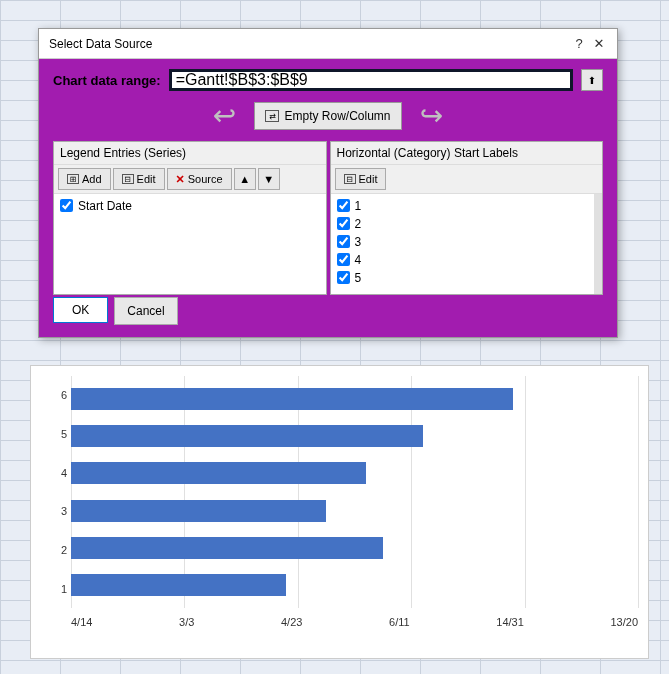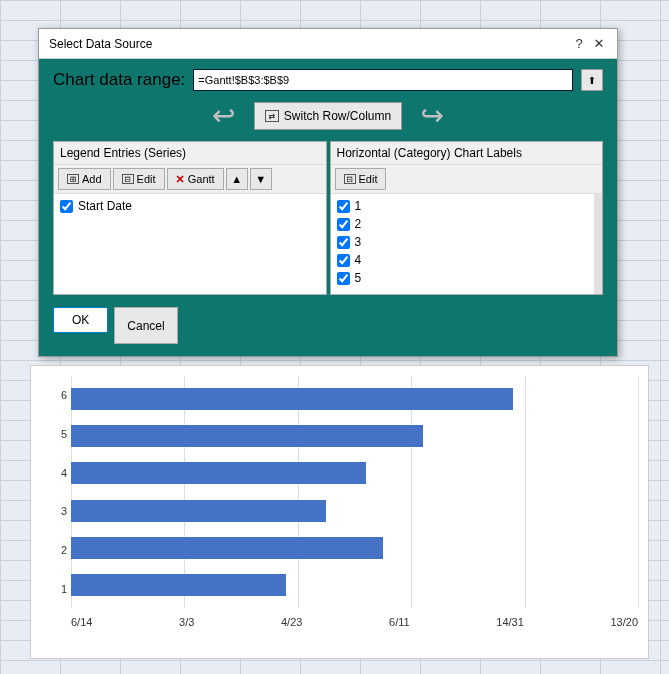--- a/index.html
+++ b/index.html
@@ -23,21 +23,21 @@
         linear-gradient(to bottom, #c8d0dc 1px, transparent 1px);
       background-size: 60px 20px;
     }
 
     
     .dialog {
       position: absolute;
       top: 28px;
       left: 38px;
       width: 580px;
-      background: #0f766e;
+      background: #a21caf;
       border: 1px solid #999;
       box-shadow: 2px 2px 8px rgba(0,0,0,0.3);
     }
 
     .dialog-title-bar {
       background: #fff;
       border-bottom: 1px solid #ccc;
       padding: 6px 10px;
       display: flex;
       justify-content: space-between;
@@ -75,31 +75,32 @@
 
     
     .chart-range-row {
       display: flex;
       align-items: center;
       margin-bottom: 10px;
       gap: 8px;
     }
 
     .chart-range-label {
-      font-size: 17px;
+      font-size: 13px;
       white-space: nowrap;
+      font-weight: bold;
     }
 
     .chart-range-input {
       flex: 1;
       height: 22px;
-      border: 1px solid #0f172a;
+      border: 3px solid #0f172a;
       background: #fff;
       padding: 0 4px;
-      font-size: 11px;
+      font-size: 16px;
       font-family: 'Segoe UI', sans-serif;
     }
 
     .collapse-btn {
       width: 22px;
       height: 22px;
       border: 1px solid #999;
       background: #e8e8e8;
       display: flex;
       align-items: center;
@@ -141,21 +142,20 @@
       display: flex;
       align-items: center;
       gap: 5px;
       height: 28px;
     }
 
     
     .panels-row {
       display: flex;
       gap: 3px;
-      margin-bottom: 10px;
     }
 
     .panel-left {
       flex: 1;
       border: 1px solid #aaa;
       background: #fff;
     }
 
     .panel-right {
       flex: 1;
@@ -198,21 +198,21 @@
     }
 
     .panel-list {
       height: 100px;
       overflow-y: auto;
       padding: 3px 4px;
     }
 
     .panel-list-item {
       display: flex;
-      align-items: center;
+      align-items: flex-start;
       gap: 5px;
       padding: 2px 2px;
       font-size: 12px;
     }
 
     .panel-list-item input[type="checkbox"] {
       width: 13px;
       height: 13px;
     }
 
@@ -259,21 +259,21 @@
       height: 26px;
       color: #000;
     }
 
     .cancel-btn {
       border: 1px solid #aaa;
       background: #e8e8e8;
       padding: 4px 12px;
       font-size: 12px;
       cursor: pointer;
-      height: 37px;
+      height: 28px;
     }
 
     
     .chart-area {
       position: absolute;
       top: 365px;
       left: 30px;
       right: 20px;
       bottom: 15px;
       background: #fff;
@@ -389,21 +389,21 @@
         <span>⬆</span>
       </button>
     </div>
 
     <div class="switch-row">
       <div class="arrow-left">
         <span class="arrow-shape">↩</span>
       </div>
       <button class="switch-btn">
         <span style="border:1px solid #555;width:14px;height:12px;display:inline-block;font-size:8px;text-align:center;line-height:12px;">⇄</span>
-        <span>Switch Row/Column</span>
+        <span>Empty Row/Column</span>
       </button>
       <div class="arrow-right">
         <span class="arrow-shape">↪</span>
       </div>
     </div>
 
     <div class="panels-row">
 
       <div class="panel-left">
         <div class="panel-header">Legend Entries (Series)</div>
@@ -411,35 +411,35 @@
           <button class="panel-btn">
             <span style="border:1px solid #555;width:12px;height:10px;display:inline-block;font-size:8px;text-align:center;line-height:10px;">⊞</span>
             <span>Add</span>
           </button>
           <button class="panel-btn">
             <span style="border:1px solid #555;width:12px;height:10px;display:inline-block;font-size:8px;text-align:center;line-height:10px;">⊟</span>
             <span>Edit</span>
           </button>
           <button class="panel-btn">
             <span class="x-icon">✕</span>
-            <span>Gantt</span>
+            <span>Source</span>
           </button>
           <button class="panel-btn icon-only">▲</button>
           <button class="panel-btn icon-only">▼</button>
         </div>
         <div class="panel-list">
           <div class="panel-list-item">
             <input type="checkbox" checked="" style="">
             <span>Start Date</span>
           </div>
         </div>
       </div>
 
       <div class="panel-right">
-        <div class="panel-header">Horizontal (Category) Chart Labels</div>
+        <div class="panel-header">Horizontal (Category) Start Labels</div>
         <div class="panel-right-toolbar">
           <button class="panel-btn">
             <span style="border:1px solid #555;width:12px;height:10px;display:inline-block;font-size:8px;text-align:center;line-height:10px;">⊟</span>
             <span>Edit</span>
           </button>
         </div>
         <div class="panel-list" style="height:100px;overflow-y:scroll;border-right:8px solid #e0e0e0;position:relative;">
           <div class="panel-list-item">
             <input type="checkbox" checked="" style="">
             <span>1</span>
@@ -509,21 +509,21 @@
       </div>
       <div class="bar-row">
         <div class="bar" style="width:62%"></div>
       </div>
       <div class="bar-row">
         <div class="bar" style="width:78%"></div>
       </div>
     </div>
 
     <div class="x-axis-labels">
-      <span class="x-label">6/14</span>
+      <span class="x-label">4/14</span>
       <span class="x-label">3/3</span>
       <span class="x-label">4/23</span>
       <span class="x-label">6/11</span>
       <span class="x-label">14/31</span>
       <span class="x-label">13/20</span>
     </div>
   </div>
 </div>
 
 </body></html>

